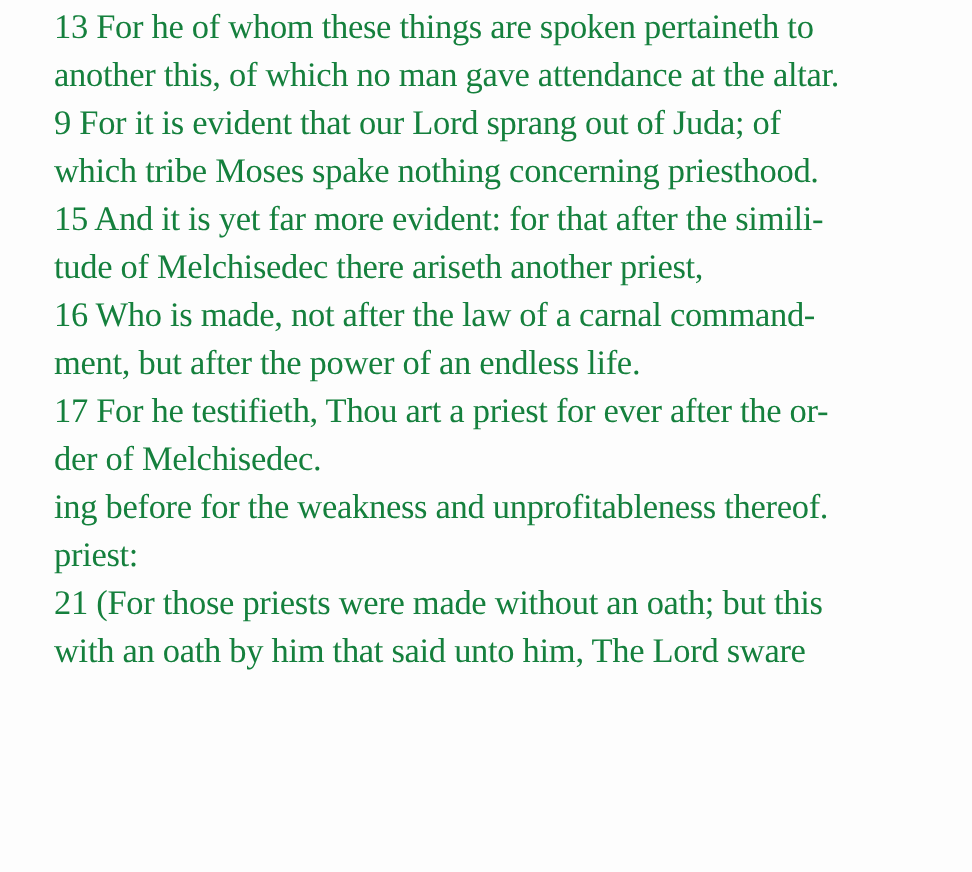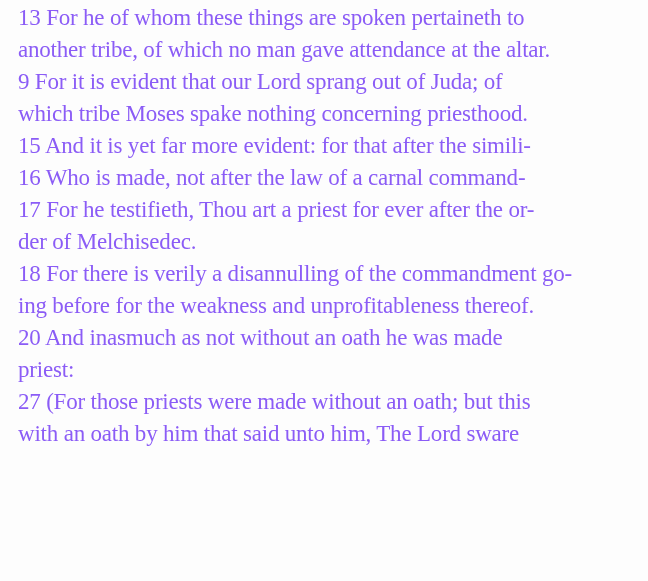--- a/index.html
+++ b/index.html
@@ -14,45 +14,45 @@
     font-family: "Liberation Serif", "DejaVu Serif", serif;
   }
   .page {
     width: 648px;
     height: 581px;
     box-sizing: border-box;
     background: #fdfdfd;
   }
   .text-block {
     box-sizing: border-box;
-    padding: 2px 6px 0 18px;
-    color: #8b5cf6;
+    padding: 2px 6px 0 36px;
+    color: #15803d;
     font-size: 23px;
     line-height: 32px;
     letter-spacing: -0.2px;
   }
   .text-line {
     white-space: nowrap;
     height: 32px;
     overflow: visible;
   }
 </style>
 </head>
 <body>
 
 <div class="page">
   <div class="text-block" id="passage-container">
       <div class="text-line">13 For he of whom these things are spoken pertaineth to</div>
-      <div class="text-line">another tribe, of which no man gave attendance at the altar.</div>
+      <div class="text-line">another this, of which no man gave attendance at the altar.</div>
       <div class="text-line">9 For it is evident that our Lord sprang out of Juda; of</div>
       <div class="text-line">which tribe Moses spake nothing concerning priesthood.</div>
       <div class="text-line">15 And it is yet far more evident: for that after the simili-</div>
+      <div class="text-line">tude of Melchisedec there ariseth another priest,</div>
       <div class="text-line">16 Who is made, not after the law of a carnal command-</div>
+      <div class="text-line">ment, but after the power of an endless life.</div>
       <div class="text-line">17 For he testifieth, Thou art a priest for ever after the or-</div>
       <div class="text-line">der of Melchisedec.</div>
-      <div class="text-line">18 For there is verily a disannulling of the commandment go-</div>
       <div class="text-line">ing before for the weakness and unprofitableness thereof.</div>
-      <div class="text-line">20 And inasmuch as not without an oath he was made</div>
       <div class="text-line">priest:</div>
-      <div class="text-line">27 (For those priests were made without an oath; but this</div>
+      <div class="text-line">21 (For those priests were made without an oath; but this</div>
       <div class="text-line">with an oath by him that said unto him, The Lord sware</div>
     </div>
 </div>
 
 </body></html>

